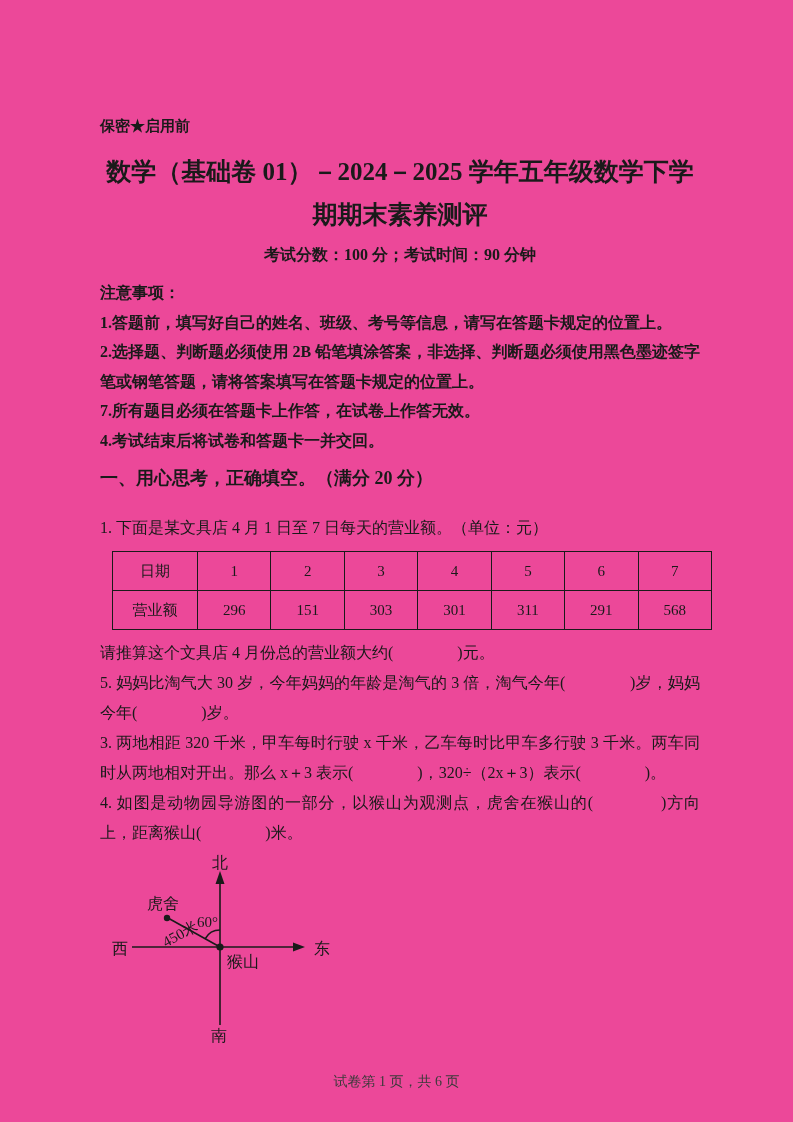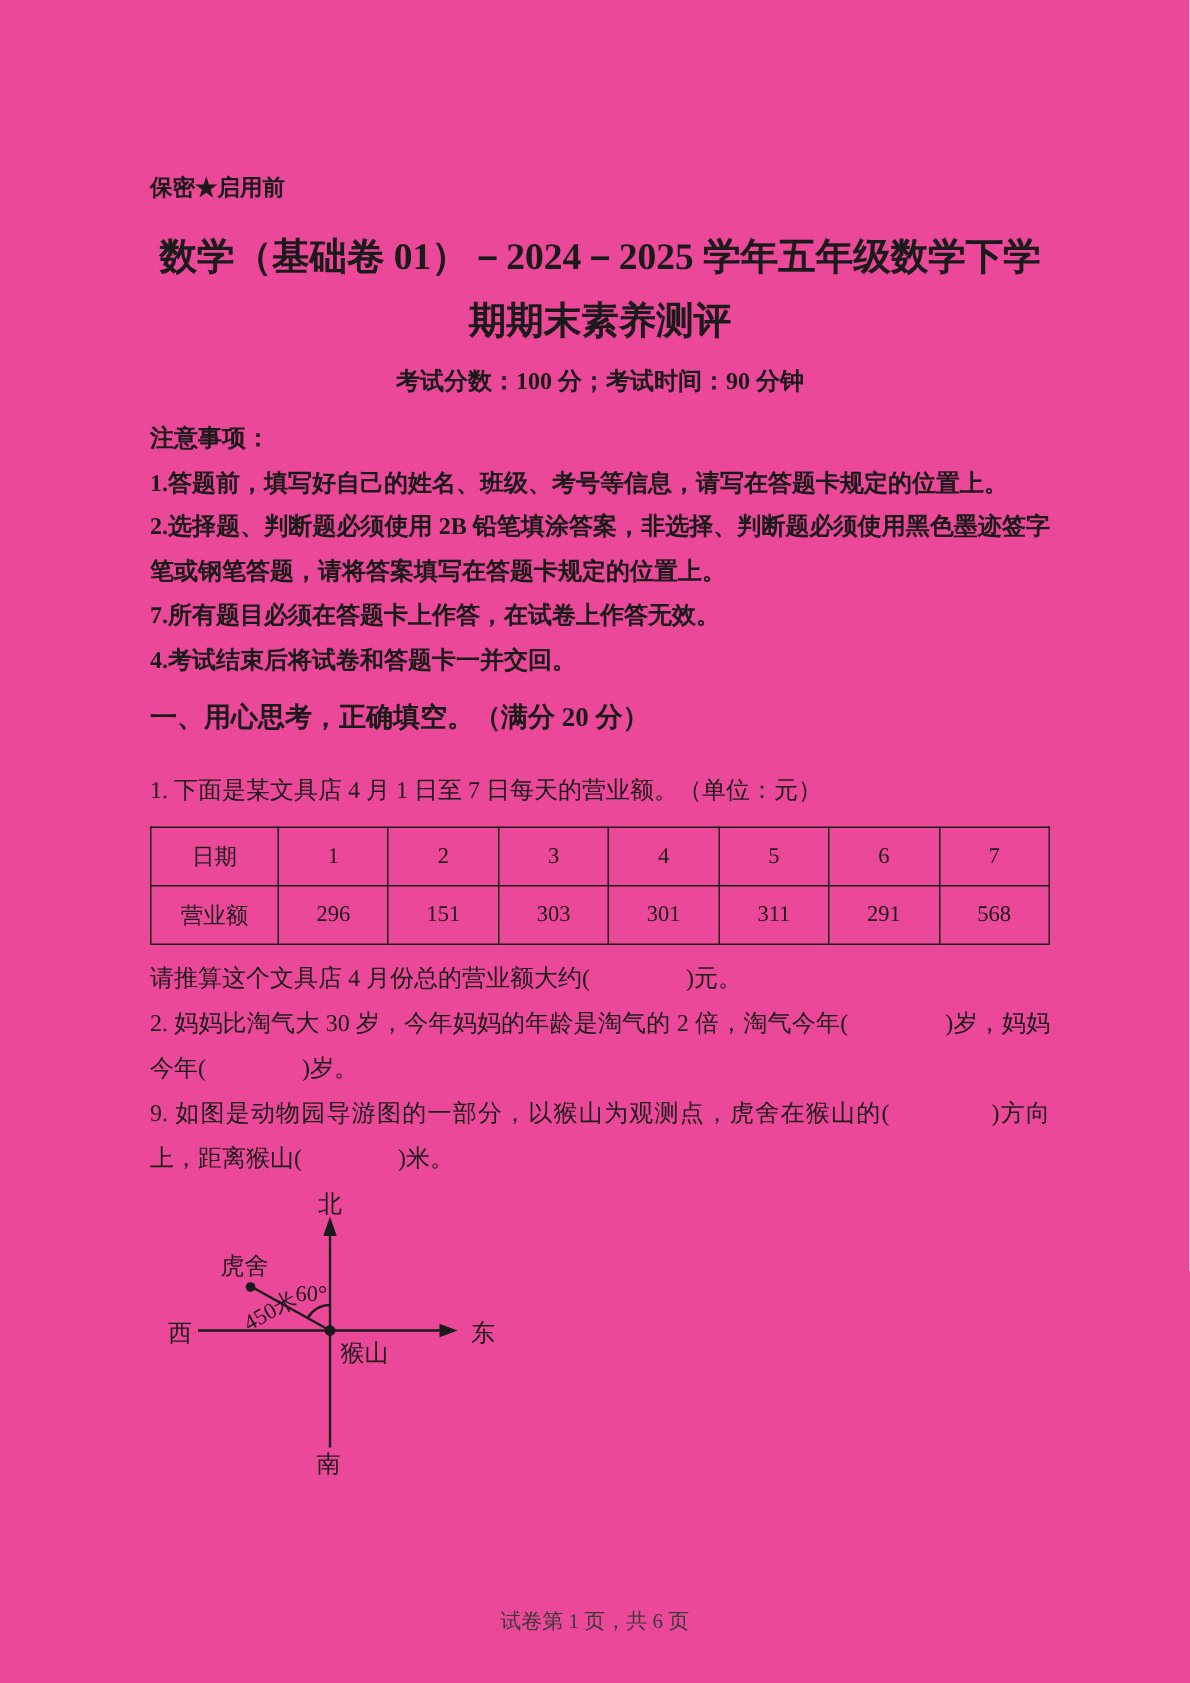--- a/index.html
+++ b/index.html
@@ -32,21 +32,21 @@
   .notice p{margin:0;line-height:29.5px;text-align:justify;}
   .section-heading{
     margin:10px 0 0 0;
     font-size:18px;font-weight:bold;line-height:26px;
   }
   .q{font-size:16px;line-height:30px;margin:0;text-align:justify;}
   .q1-text{margin-top:22px;}
   table.revenue{
     border-collapse:collapse;
     width:600px;
-    margin:8px 0 8px 0;
+    margin:8px 0 8px 12px;
     table-layout:fixed;
   }
   table.revenue td{
     border:1.5px solid #1a1a1a;
     height:38px;
     text-align:center;
     vertical-align:middle;
     font-size:15px;
     padding:0;
   }
@@ -108,22 +108,23 @@
           <td>303</td>
           <td>301</td>
           <td>311</td>
           <td>291</td>
           <td>568</td>
         </tr>
       </tbody>
     </table>
 
     <p class="q">请推算这个文具店 4 月份总的营业额大约(　　　　)元。</p>
-    <p class="q">2. 妈妈比淘气大 30 岁，今年妈妈的年龄是淘气的 2 倍，淘气今年(　　　　)岁，妈妈今年(　　　　)岁。</p>
-    <p class="q">9. 如图是动物园导游图的一部分，以猴山为观测点，虎舍在猴山的(　　　　)方向上，距离猴山(　　　　)米。</p>
+    <p class="q">5. 妈妈比淘气大 30 岁，今年妈妈的年龄是淘气的 3 倍，淘气今年(　　　　)岁，妈妈今年(　　　　)岁。</p>
+    <p class="q">3. 两地相距 320 千米，甲车每时行驶 x 千米，乙车每时比甲车多行驶 3 千米。两车同时从两地相对开出。那么 x＋3 表示(　　　　)，320÷（2x＋3）表示(　　　　)。</p>
+    <p class="q">4. 如图是动物园导游图的一部分，以猴山为观测点，虎舍在猴山的(　　　　)方向上，距离猴山(　　　　)米。</p>
 
     <div class="diagram-wrap">
       <svg class="diagram" viewBox="106 824 250 196" width="250" height="196" xmlns="http://www.w3.org/2000/svg">
 
         <line x1="226" y1="853" x2="226" y2="997"></line>
         <line x1="138" y1="919" x2="302" y2="919"></line>
         <polygon points="226,843 221.5,856 230.5,856"></polygon>
         <polygon points="311,919 299,914.5 299,923.5"></polygon>
 
         <line x1="226" y1="919" x2="174" y2="890"></line>

